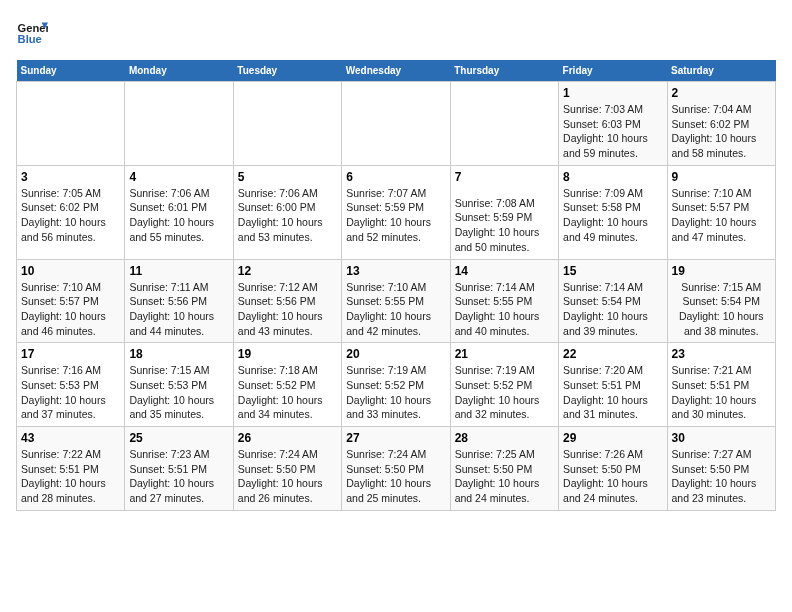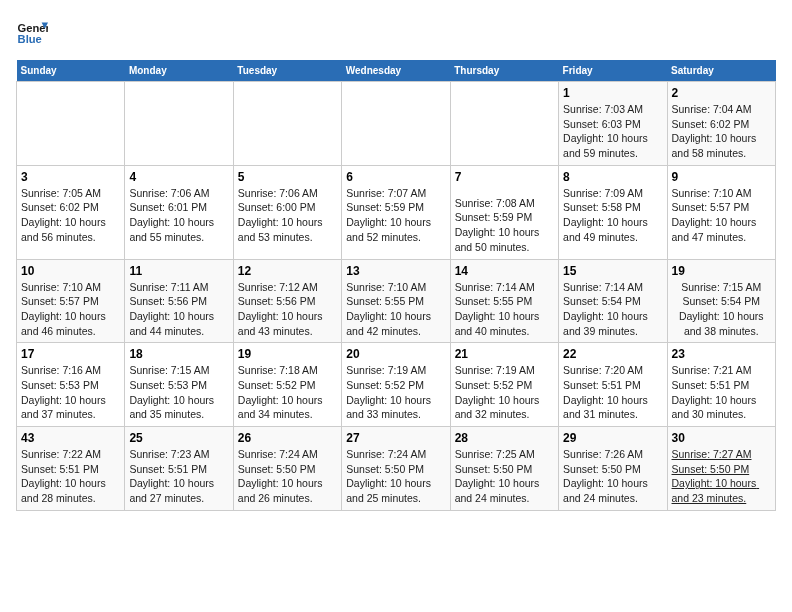--- a/index.html
+++ b/index.html
@@ -286,19 +286,19 @@
 Daylight: 10 hours and 24 minutes.</div>
         </td>
         <td>
           <span class="day-num">29</span>
           <div class="day-info" style="white-space: pre-wrap;">Sunrise: 7:26 AM
 Sunset: 5:50 PM
 Daylight: 10 hours and 24 minutes.</div>
         </td>
         <td>
           <span class="day-num">30</span>
-          <div class="day-info" style="white-space: pre-wrap; text-decoration: underline;">Sunrise: 7:27 AM
+          <div class="day-info" style="white-space: pre-wrap;">Sunrise: 7:27 AM
 Sunset: 5:50 PM
 Daylight: 10 hours and 23 minutes.</div>
         </td>
       </tr>
     </tbody>
 </table>
 
 </body></html>

